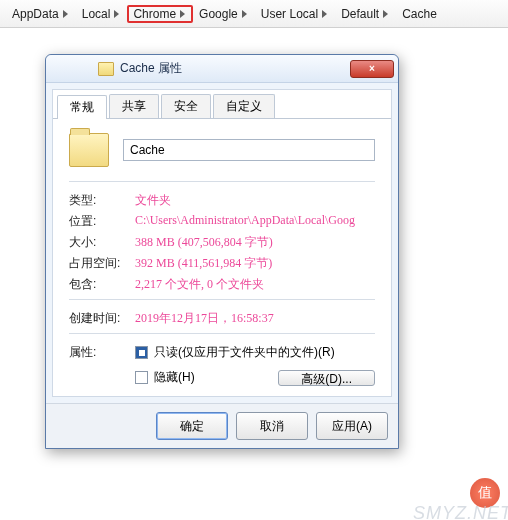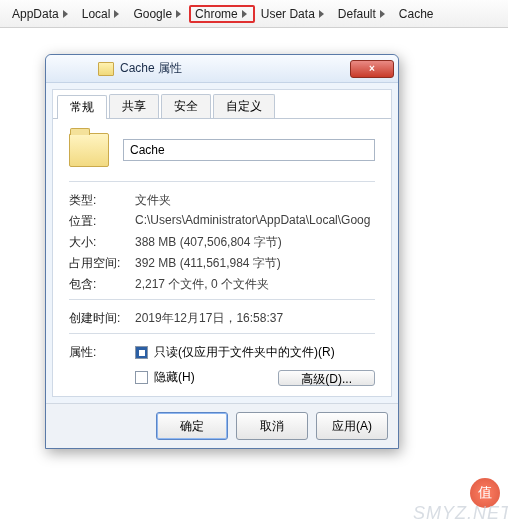--- a/index.html
+++ b/index.html
@@ -25,21 +25,21 @@
   .panel { padding: 14px 16px 10px 16px; }
   .row-top { display: flex; align-items: center; gap: 14px; margin-bottom: 14px; }
   .folder-big { width: 40px; height: 34px; background: linear-gradient(#fff4c1,#f2da82); border: 1px solid #cbaa4c; border-radius: 2px; position: relative; }
   .folder-big::before { content: ""; position: absolute; top: -6px; left: 0; width: 18px; height: 6px; background: #f4e19a; border: 1px solid #cbaa4c; border-bottom: none; border-radius: 2px 2px 0 0; }
   .name-input { flex: 1; height: 22px; border: 1px solid #aab6c6; padding: 0 6px; font-size: 12px; font-family: inherit; }
 
   hr.sep { border: none; border-top: 1px solid #d6dde6; margin: 6px 0 10px 0; }
 
   .prop-grid { display: grid; grid-template-columns: 66px 1fr; row-gap: 4px; align-items: start; }
   .plabel { color: #222; }
-  .pval { color: #404040; white-space: nowrap; overflow: hidden; }
+  .pval { color: #ec4899; white-space: nowrap; overflow: hidden; font-family: Liberation Serif, serif; }
 
   .attr-row { display: flex; flex-direction: column; gap: 8px; }
   .chk-line { display: flex; align-items: center; gap: 6px; }
   .chk { width: 13px; height: 13px; border: 1px solid #8a97a8; background: #fff; display: inline-flex; align-items: center; justify-content: center; cursor: pointer; }
   .chk.filled { background: #2b5fa4; }
   .chk.filled::after { content: ""; width: 6px; height: 6px; background: #fff; }
   .attr-right { display: flex; align-items: center; justify-content: space-between; }
   .btn-sm { height: 16px; padding: 0 22px; background: linear-gradient(#fdfdfd,#e7e7e7); border: 1px solid #9aa6b5; border-radius: 3px; cursor: pointer; font-family: inherit; font-size: 12px; }
 
   .dlg-buttons { display: flex; justify-content: flex-end; gap: 8px; padding: 8px 10px; background: #eef2f7; border-top: 1px solid #d0d8e2; }
@@ -54,30 +54,30 @@
 
 <div class="breadcrumb">
   <span class="crumb">
       <span>AppData</span>
       <span class="chev"></span>
     </span>
   <span class="crumb">
       <span>Local</span>
       <span class="chev"></span>
     </span>
-  <span class="crumb">
-      <span>Google</span>
-      <span class="chev"></span>
-    </span>
   <span class="crumb crumb-highlight">
       <span>Chrome</span>
       <span class="chev"></span>
     </span>
   <span class="crumb">
-      <span>User Data</span>
+      <span>Google</span>
+      <span class="chev"></span>
+    </span>
+  <span class="crumb">
+      <span>User Local</span>
       <span class="chev"></span>
     </span>
   <span class="crumb">
       <span>Default</span>
       <span class="chev"></span>
     </span>
   <span class="crumb">
       <span>Cache</span>
     </span>
 </div>

